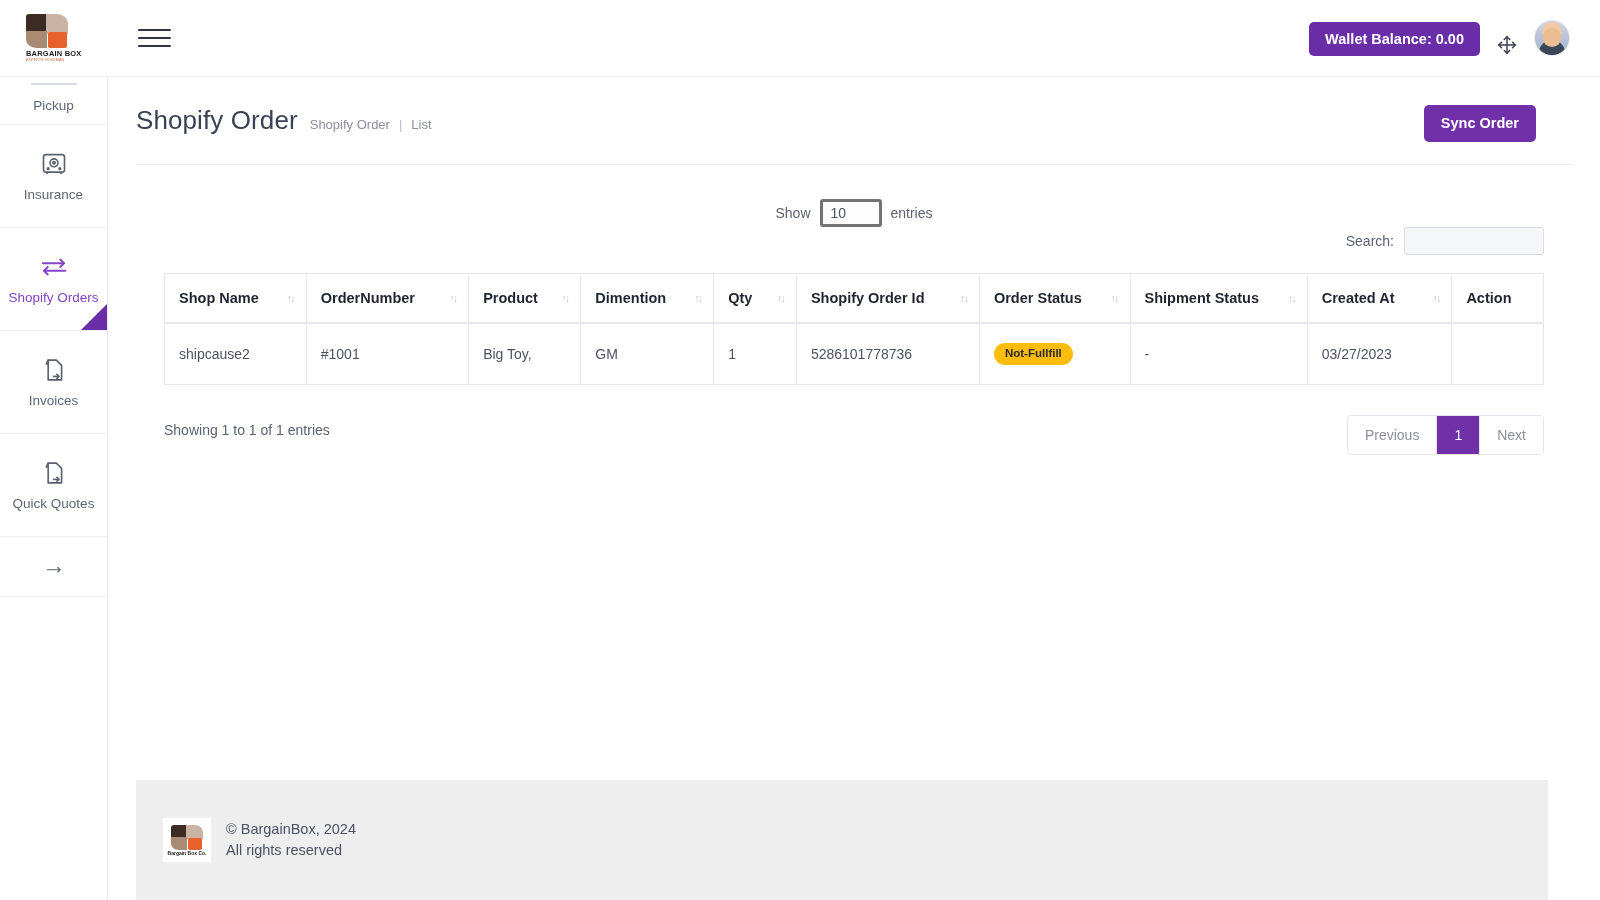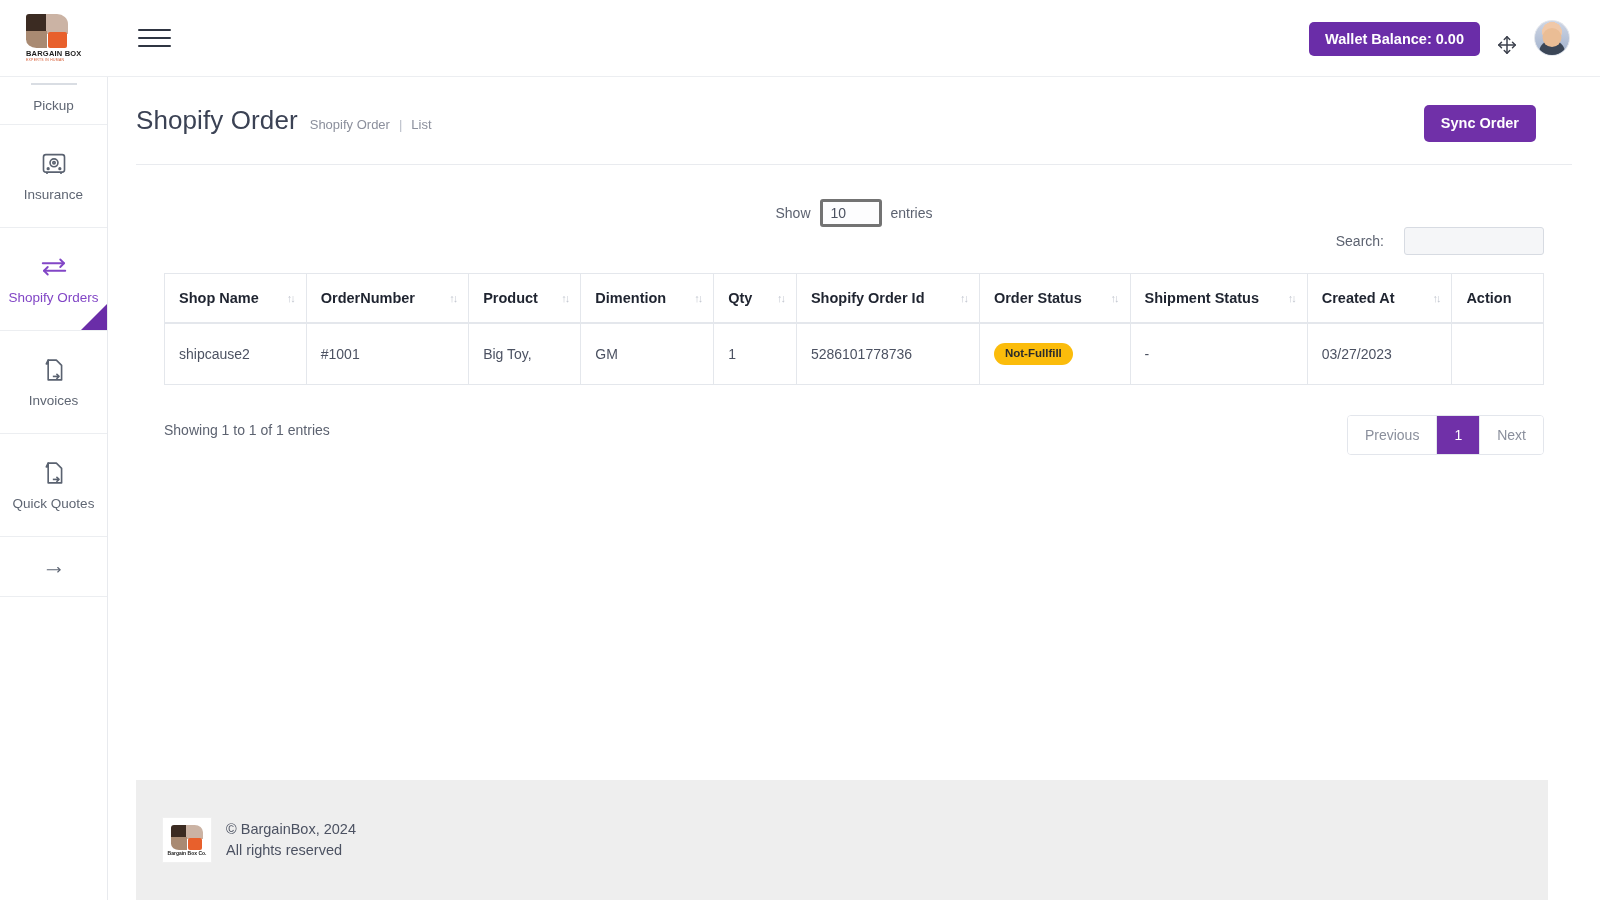--- a/index.html
+++ b/index.html
@@ -92,21 +92,21 @@
   .head-rule { margin: 22px 28px 0 28px; border-top: 1px solid #e9ebef; }
 
   .card { margin: 34px 28px 0 28px; }
   .table-controls { display:flex; align-items:center; padding: 0 28px; flex-direction: column; }
   .show-entries { font-size: 14px; color: #5c6270; display:flex; align-items:center; gap:9px; }
   .len-input {
     width: 62px; height: 28px; border: 3px solid #737373; border-radius: 3px;
     background: #fdfdfe; font-size: 14px; color: #4b5160; padding: 0 8px;
     font-family: "Liberation Sans", sans-serif;
   }
-  .search-wrap { margin-left:auto; display:flex; align-items:center; gap:20px; font-size:14px; color:#5c6270; }
+  .search-wrap { margin-left:auto; display:flex; align-items:center; gap:10px; font-size:14px; color:#5c6270; }
   .search-input {
     width: 140px; height: 28px; border: 1px solid #d7dbe2; border-radius: 3px;
     background: #f5f6f8; padding: 0 8px; font-size: 13.5px;
     font-family: "Liberation Sans", sans-serif;
   }
 
   table.dt { width: calc(100% - 56px); margin: 18px 28px 2px 28px; border-collapse: collapse; table-layout: fixed; padding-left: 20px; }
   table.dt th {
     border: 1px solid #e4e7ec; border-bottom: 2px solid #e4e7ec;
     text-align: left; padding: 16px 14px; font-size: 14.5px; color: #1f2430; font-weight: bold;

